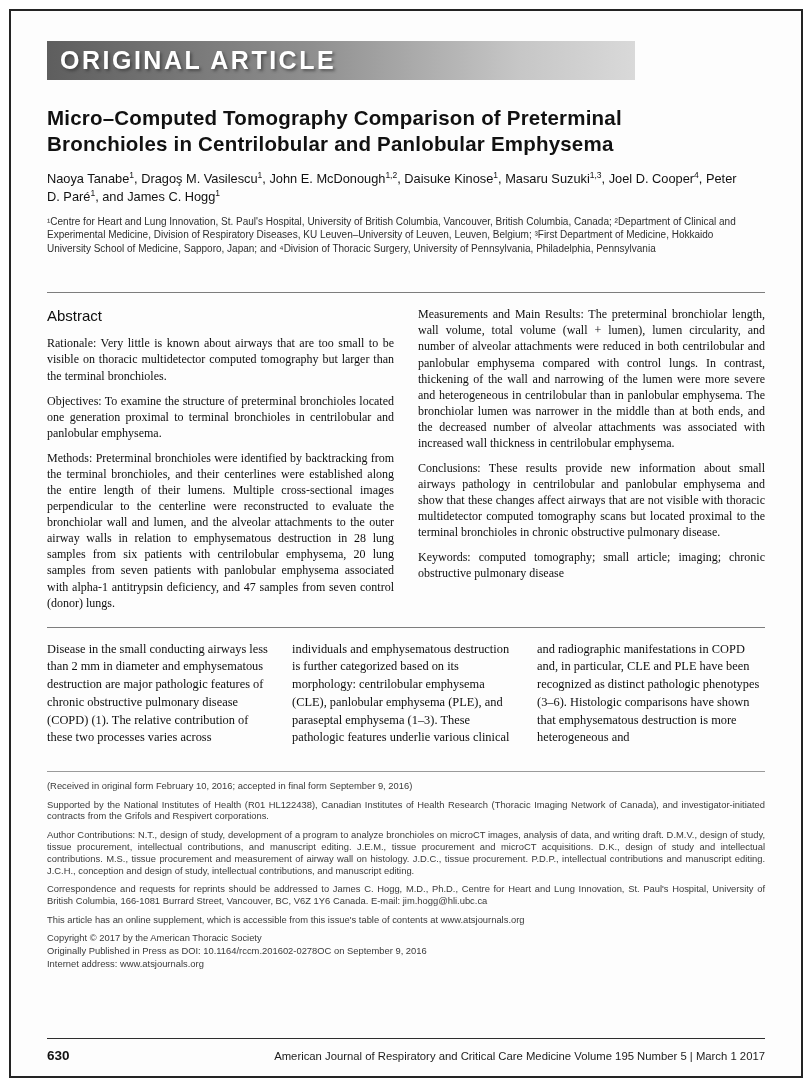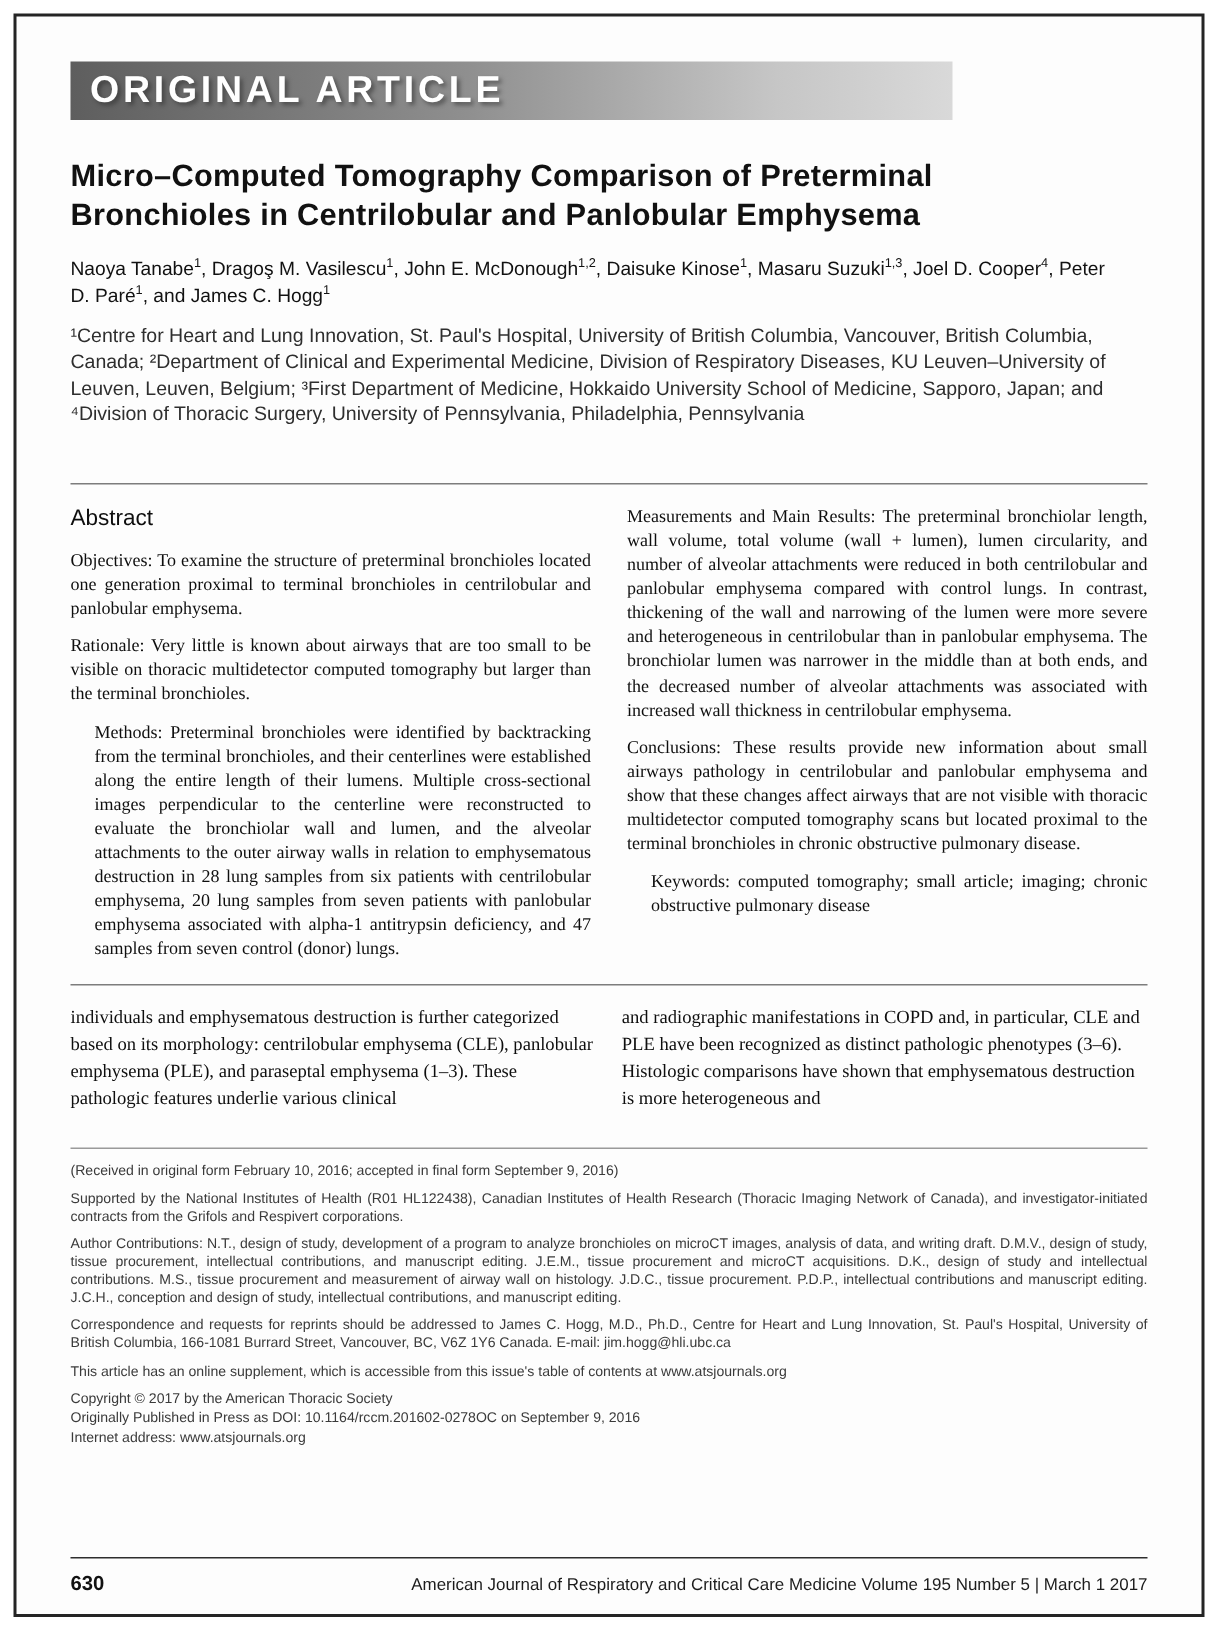--- a/index.html
+++ b/index.html
@@ -29,42 +29,42 @@
   .banner-label {
     color:#fff; font-size:25px; font-weight:bold;
     letter-spacing:2.5px; padding-left:13px;
     text-shadow:2px 2px 3px rgba(40,40,40,0.55);
   }
 
   
   .title { margin-top:25px; font-size:20.5px; font-weight:bold; line-height:1.28; letter-spacing:0.2px; width:690px; }
   .authors { margin-top:12px; font-size:12.8px; line-height:1.4; width:700px; }
   .authors sup { font-size:8.5px; }
-  .affiliations { margin-top:9px; font-size:13px; line-height:1.35; color:#2e2e2e; width:712px; }
+  .affiliations { margin-top:9px; font-size:10px; line-height:1.35; color:#2e2e2e; width:712px; }
 
   
   .rule { border:none; border-top:1px solid #7d7d7d; height:0; }
   .rule-abstract-top { margin-top:37px; }
   .rule-footnotes { margin-top:24px; border-top-color:#9a9a9a; }
 
   
   .abstract {
     display:flex; gap:24px;
     padding:13px 0 16px;
     font-family:"Liberation Serif", serif;
     font-size:12px; line-height:1.34;
     text-align:justify; color:#0e0e0e;
   }
   .abs-col { flex:1; min-width:0; }
   .abs-heading {
     font-family:"Liberation Sans", sans-serif;
     font-size:15px; font-weight:normal; margin-bottom:9px; text-align:left;
   }
   .abs-p { margin-bottom:9px; }
-  .abs-p:last-child { margin-bottom:0;margin-left:16px; }
+  .abs-p:last-child { margin-bottom:0; }
   .abs-label { font-weight:normal; }
 
   
   .bodytext {
     display:flex; gap:17px;
     padding-top:13px;
     font-family:"Liberation Serif", serif;
     font-size:12.4px; line-height:1.43; color:#0e0e0e;
   }
   .body-col { flex:1; min-width:0; }
@@ -100,34 +100,35 @@
     <span><span>Naoya Tanabe</span><sup>1</sup><span>, </span></span><span><span>Dragoş M. Vasilescu</span><sup>1</sup><span>, </span></span><span><span>John E. McDonough</span><sup>1,2</sup><span>, </span></span><span><span>Daisuke Kinose</span><sup>1</sup><span>, </span></span><span><span>Masaru Suzuki</span><sup>1,3</sup><span>, </span></span><span><span>Joel D. Cooper</span><sup>4</sup><span>, </span></span><span><span>Peter D. Paré</span><sup>1</sup><span>, and </span></span><span><span>James C. Hogg</span><sup>1</sup><span></span></span>
   </div>
 
   <div class="affiliations">¹Centre for Heart and Lung Innovation, St. Paul's Hospital, University of British Columbia, Vancouver, British Columbia, Canada; ²Department of Clinical and Experimental Medicine, Division of Respiratory Diseases, KU Leuven–University of Leuven, Leuven, Belgium; ³First Department of Medicine, Hokkaido University School of Medicine, Sapporo, Japan; and ⁴Division of Thoracic Surgery, University of Pennsylvania, Philadelphia, Pennsylvania</div>
 
   <hr class="rule rule-abstract-top">
 
   <div class="abstract">
     <div class="abs-col">
       <div class="abs-heading">Abstract</div>
+      <p class="abs-p"><span class="abs-label">Rationale:</span> <span>Very little is known about airways that are too small to be visible on thoracic multidetector computed tomography but larger than the terminal bronchioles.</span></p>
       <p class="abs-p"><span class="abs-label">Objectives:</span> <span>To examine the structure of preterminal bronchioles located one generation proximal to terminal bronchioles in centrilobular and panlobular emphysema.</span></p>
-      <p class="abs-p"><span class="abs-label">Rationale:</span> <span>Very little is known about airways that are too small to be visible on thoracic multidetector computed tomography but larger than the terminal bronchioles.</span></p>
       <p class="abs-p"><span class="abs-label">Methods:</span> <span>Preterminal bronchioles were identified by backtracking from the terminal bronchioles, and their centerlines were established along the entire length of their lumens. Multiple cross-sectional images perpendicular to the centerline were reconstructed to evaluate the bronchiolar wall and lumen, and the alveolar attachments to the outer airway walls in relation to emphysematous destruction in 28 lung samples from six patients with centrilobular emphysema, 20 lung samples from seven patients with panlobular emphysema associated with alpha-1 antitrypsin deficiency, and 47 samples from seven control (donor) lungs.</span></p>
     </div>
     <div class="abs-col">
       <p class="abs-p"><span class="abs-label">Measurements and Main Results:</span> <span>The preterminal bronchiolar length, wall volume, total volume (wall + lumen), lumen circularity, and number of alveolar attachments were reduced in both centrilobular and panlobular emphysema compared with control lungs. In contrast, thickening of the wall and narrowing of the lumen were more severe and heterogeneous in centrilobular than in panlobular emphysema. The bronchiolar lumen was narrower in the middle than at both ends, and the decreased number of alveolar attachments was associated with increased wall thickness in centrilobular emphysema.</span></p>
       <p class="abs-p"><span class="abs-label">Conclusions:</span> <span>These results provide new information about small airways pathology in centrilobular and panlobular emphysema and show that these changes affect airways that are not visible with thoracic multidetector computed tomography scans but located proximal to the terminal bronchioles in chronic obstructive pulmonary disease.</span></p>
       <p class="abs-p"><span class="abs-label">Keywords:</span> <span>computed tomography; small article; imaging; chronic obstructive pulmonary disease</span></p>
     </div>
   </div>
 
   <hr class="rule">
 
   <div class="bodytext">
+    <div class="body-col">Disease in the small conducting airways less than 2 mm in diameter and emphysematous destruction are major pathologic features of chronic obstructive pulmonary disease (COPD) (1). The relative contribution of these two processes varies across</div>
     <div class="body-col">individuals and emphysematous destruction is further categorized based on its morphology: centrilobular emphysema (CLE), panlobular emphysema (PLE), and paraseptal emphysema (1–3). These pathologic features underlie various clinical</div>
     <div class="body-col">and radiographic manifestations in COPD and, in particular, CLE and PLE have been recognized as distinct pathologic phenotypes (3–6). Histologic comparisons have shown that emphysematous destruction is more heterogeneous and</div>
   </div>
 
   <hr class="rule rule-footnotes">
 
   <div class="footnotes">
     <p class="fn">(Received in original form February 10, 2016; accepted in final form September 9, 2016)</p>
     <p class="fn">Supported by the National Institutes of Health (R01 HL122438), Canadian Institutes of Health Research (Thoracic Imaging Network of Canada), and investigator-initiated contracts from the Grifols and Respivert corporations.</p>
     <p class="fn">Author Contributions: N.T., design of study, development of a program to analyze bronchioles on microCT images, analysis of data, and writing draft. D.M.V., design of study, tissue procurement, intellectual contributions, and manuscript editing. J.E.M., tissue procurement and microCT acquisitions. D.K., design of study and intellectual contributions. M.S., tissue procurement and measurement of airway wall on histology. J.D.C., tissue procurement. P.D.P., intellectual contributions and manuscript editing. J.C.H., conception and design of study, intellectual contributions, and manuscript editing.</p>

